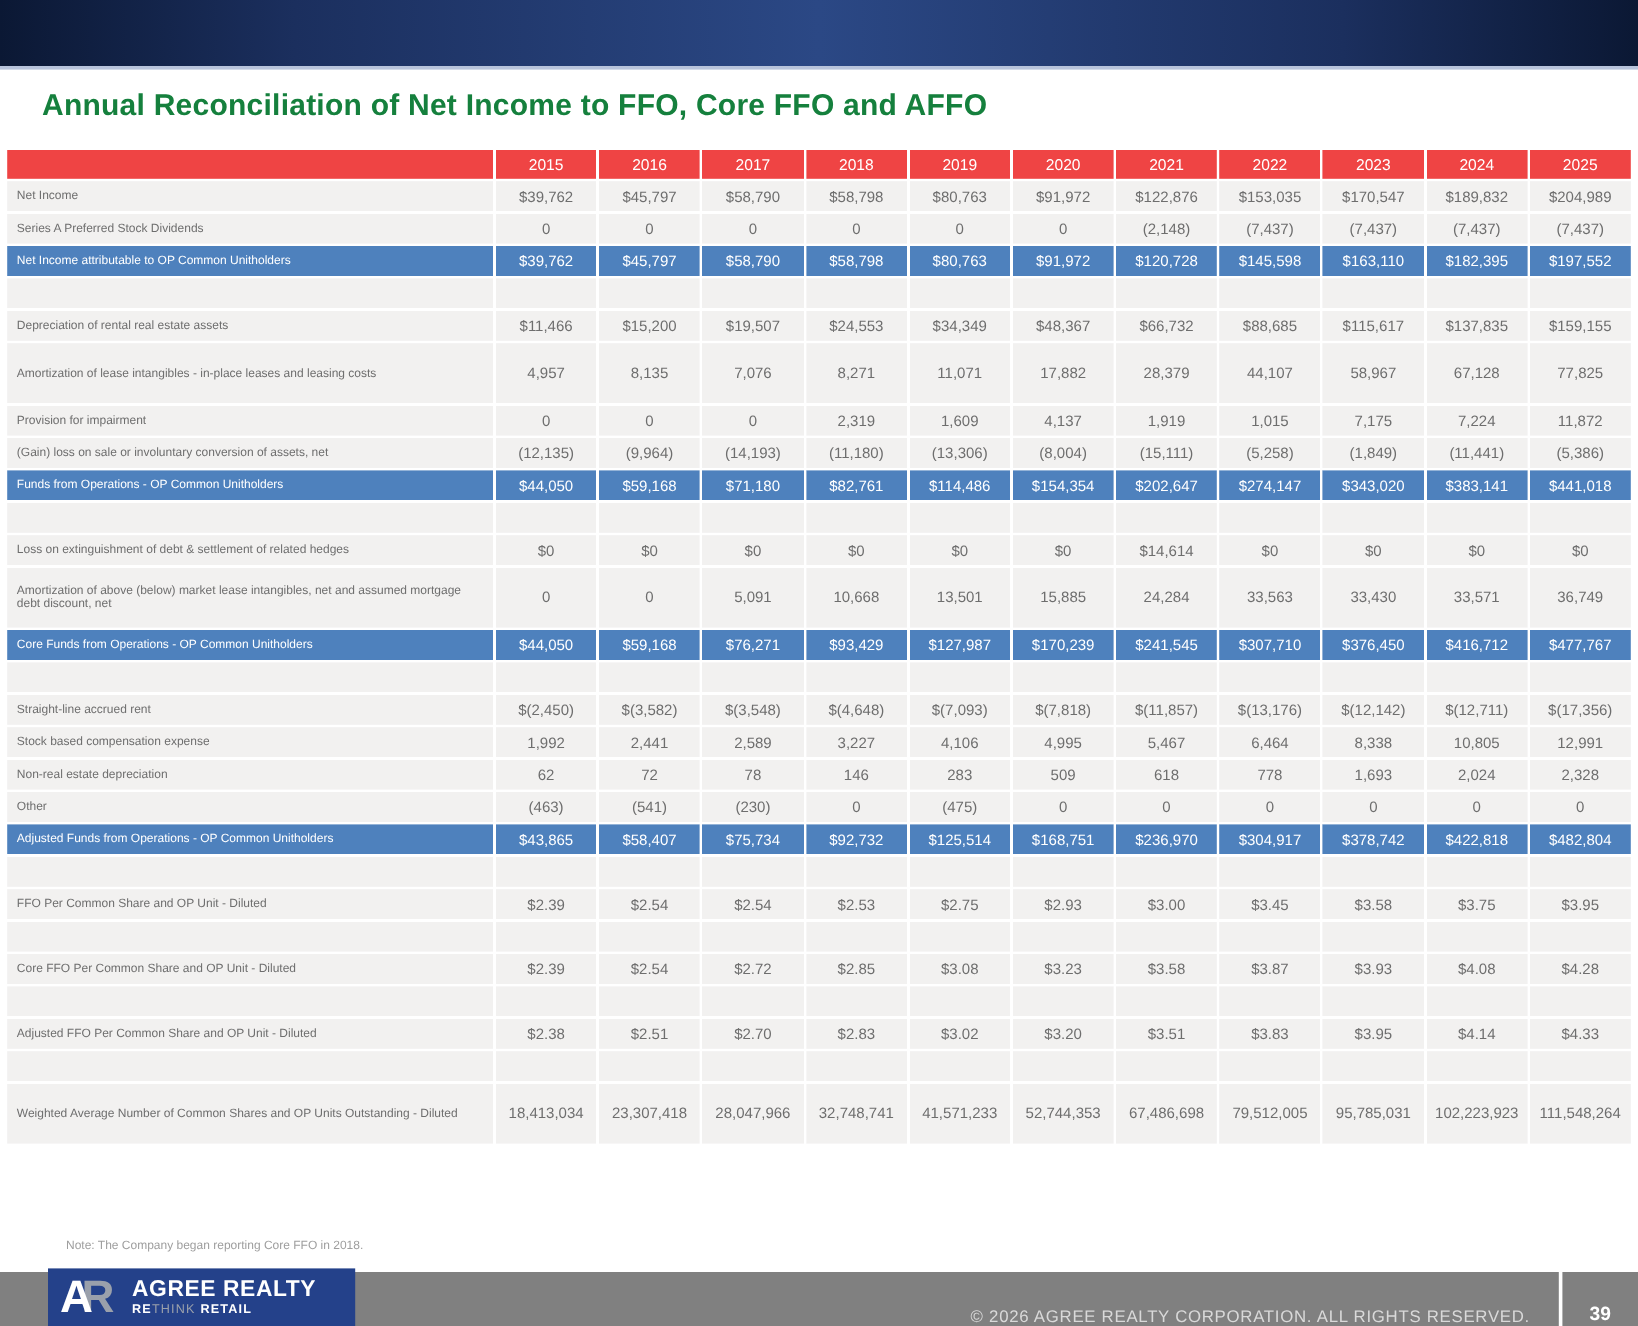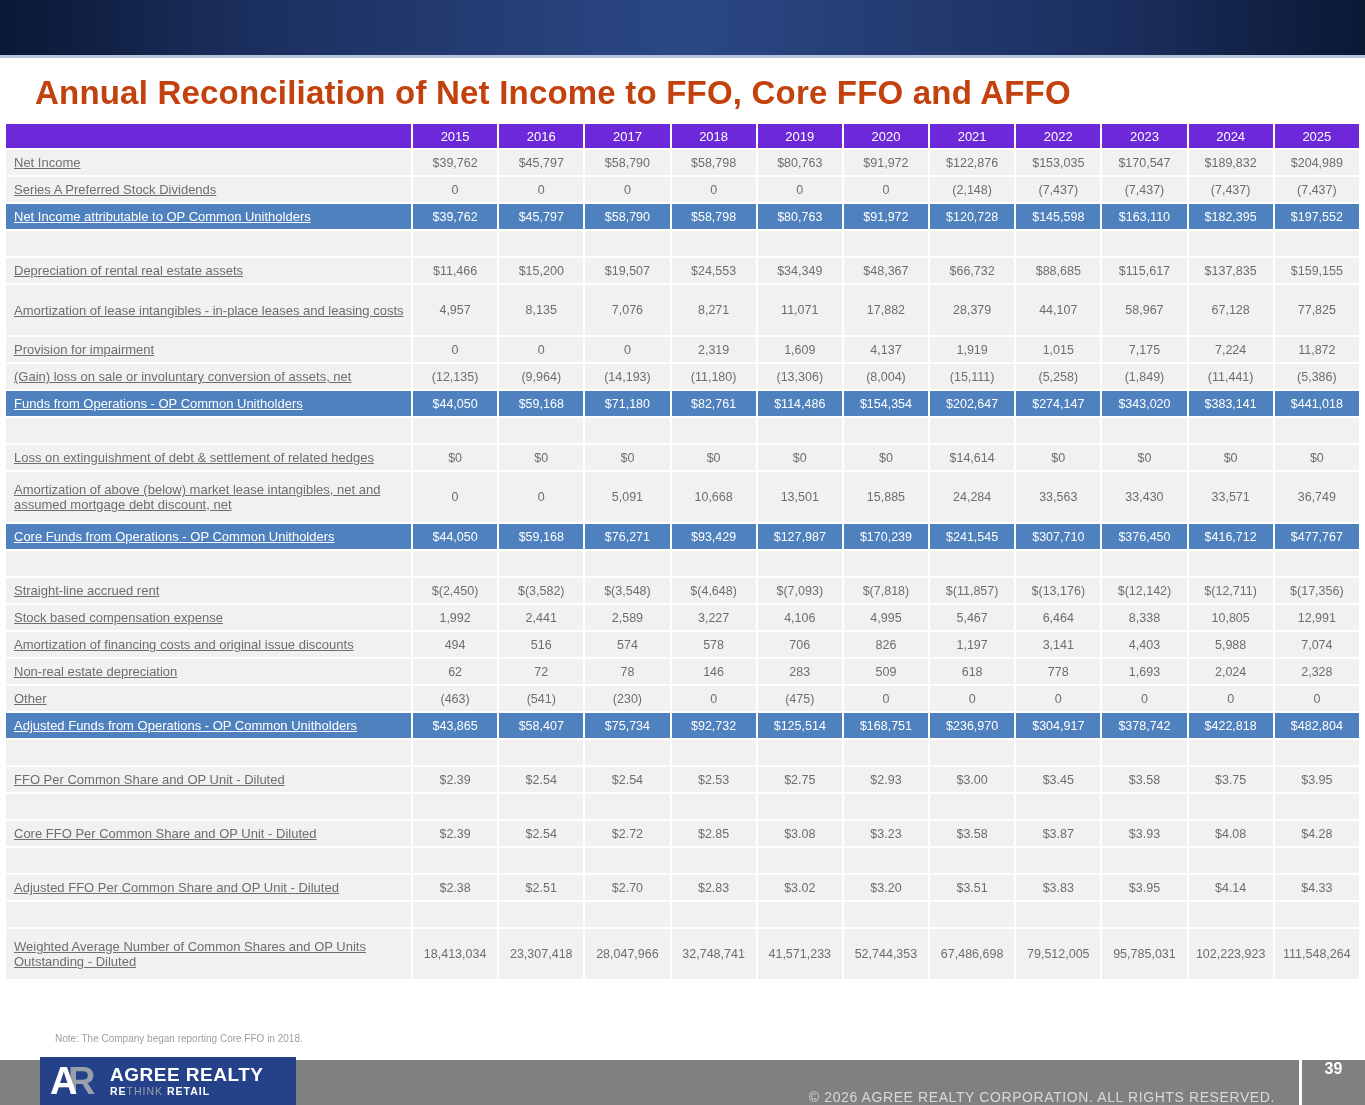--- a/index.html
+++ b/index.html
@@ -11,59 +11,58 @@
     background: #ffffff;
     font-family: "Liberation Sans", sans-serif;
     overflow: hidden;
   }
   .top-banner {
     height: 58px;
     background: linear-gradient(90deg, #0b1834 0%, #1b2f5e 18%, #2b4885 50%, #1b2f5e 82%, #0b1834 100%);
     border-bottom: 3px solid #b7c3db;
   }
   .title {
-    margin: 16px 0 10px 35px;
-    font-size: 33px;
+    margin: 16px 0 20px 35px;
+    font-size: 25px;
     font-weight: bold;
-    color: #c2410c;
+    color: #15803d;
     letter-spacing: 0.2px;
   }
   table.fin-table {
     border-collapse: collapse;
     table-layout: fixed;
     width: 1357px;
     margin-left: 4px;
   }
   .fin-table th, .fin-table td {
     border: 2px solid #ffffff;
     overflow: hidden;
   }
   .fin-table col.label-col { width: 407px; }
   .fin-table thead th {
-    background: #6d28d9;
+    background: #ef4444;
     color: #ffffff;
     font-weight: normal;
     font-size: 13px;
     height: 26px;
     text-align: center;
   }
   .fin-table td {
     background: #f2f1f0;
     color: #6e6e6e;
     font-size: 12.5px;
     text-align: center;
     height: 27px;
     padding: 2px 2px;
   }
   .fin-table td.label-cell {
     text-align: left;
     padding-left: 8px;
     padding-right: 6px;
-    font-size: 13px;
-    text-decoration: underline;
+    font-size: 10px;
   }
   .fin-table tr.row-highlight td {
     background: #4e81bd;
     color: #ffffff;
     margin-top: 37px;
   }
   .fin-table tr.tall td { height: 52px; }
   .fin-table tr.row-spacer td { height: 27px; }
   .note {
     position: absolute;
@@ -132,21 +131,21 @@
     letter-spacing: 0.6px;
   }
   .page-num-box {
     position: absolute;
     right: 0;
     bottom: 0;
     width: 66px;
     height: 45px;
     border-left: 3px solid #ffffff;
     display: flex;
-    align-items: flex-start;
+    align-items: flex-end;
     justify-content: center;
     color: #ffffff;
     font-weight: bold;
     font-size: 16px;
   }
 </style>
 </head>
 <body>
 
 <div class="page">
@@ -405,34 +404,20 @@
           <td>3,227</td>
           <td>4,106</td>
           <td>4,995</td>
           <td>5,467</td>
           <td>6,464</td>
           <td>8,338</td>
           <td>10,805</td>
           <td>12,991</td>
         </tr>
         <tr class="row-normal">
-          <td class="label-cell">Amortization of financing costs and original issue discounts</td>
-          <td>494</td>
-          <td>516</td>
-          <td>574</td>
-          <td>578</td>
-          <td>706</td>
-          <td>826</td>
-          <td>1,197</td>
-          <td>3,141</td>
-          <td>4,403</td>
-          <td>5,988</td>
-          <td>7,074</td>
-        </tr>
-        <tr class="row-normal">
           <td class="label-cell">Non-real estate depreciation</td>
           <td>62</td>
           <td>72</td>
           <td>78</td>
           <td>146</td>
           <td>283</td>
           <td>509</td>
           <td>618</td>
           <td>778</td>
           <td>1,693</td>

